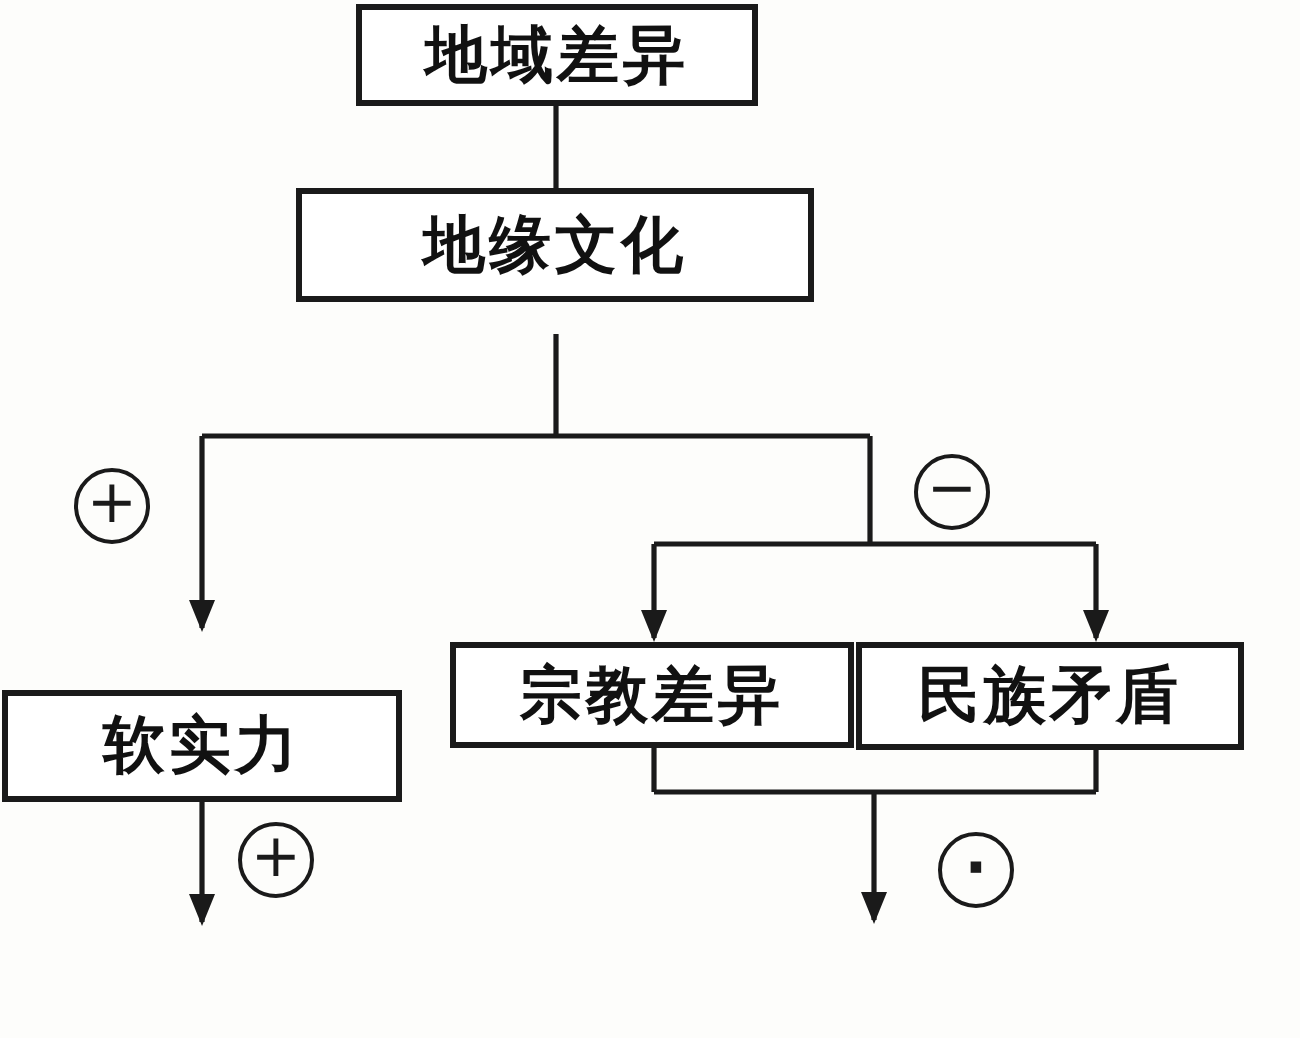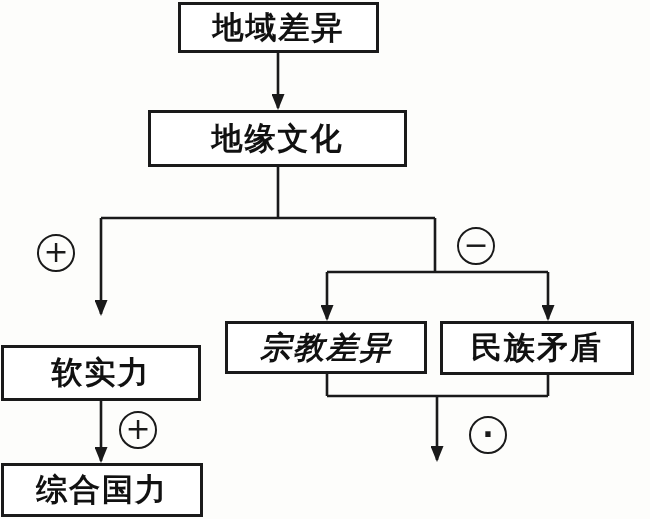--- a/index.html
+++ b/index.html
@@ -30,24 +30,24 @@
     display: flex;
     align-items: center;
     justify-content: center;
     font-size: 31px;
     font-weight: 600;
     letter-spacing: 2px;
     color: #111111;
     white-space: nowrap;
   }
   .node-regional   { left: 178px; top: 2px;   width: 201px; height: 51px; }
-  .node-geoculture { left: 148px; top: 110px; width: 259px; height: 57px; }
+  .node-geoculture { left: 148px; top: 94px; width: 259px; height: 57px; }
   .node-softpower  { left: 1px;   top: 316px; width: 200px; height: 56px; margin-top: 29px; }
-  .node-religion   { left: 225px; top: 321px; width: 202px; height: 53px; font-style: italic; }
-  .node-ethnic     { left: 440px; top: 321px; width: 194px; height: 54px; }
+  .node-religion   { left: 225px; top: 321px; width: 202px; height: 53px; }
+  .node-ethnic     { left: 428px; top: 321px; width: 194px; height: 54px; }
   .node-national   { left: 1px;   top: 463px; width: 202px; height: 54px; }
   .node-war        { left: 336px; top: 462px; width: 204px; height: 55px; }
   .sign {
     position: absolute;
     box-sizing: border-box;
     width: 38px;
     height: 38px;
     border: 2.5px solid #1a1a1a;
     border-radius: 50%;
     background: #fdfdfb;
@@ -90,21 +90,20 @@
   <div class="node node-regional">地域差异</div>
 
   <div class="node node-geoculture">地缘文化</div>
 
   <div class="node node-softpower">软实力</div>
 
   <div class="node node-religion">宗教差异</div>
 
   <div class="node node-ethnic">民族矛盾</div>
 
-  <div class="node node-national">综合国力</div>
 
 
   <div class="sign sign-plusminus sign-plus-upper">+</div>
 
   <div class="sign sign-plusminus sign-minus">−</div>
 
   <div class="sign sign-plusminus sign-plus-lower">+</div>
 
   <div class="sign sign-dot sign-dot-pos">·</div>
 

